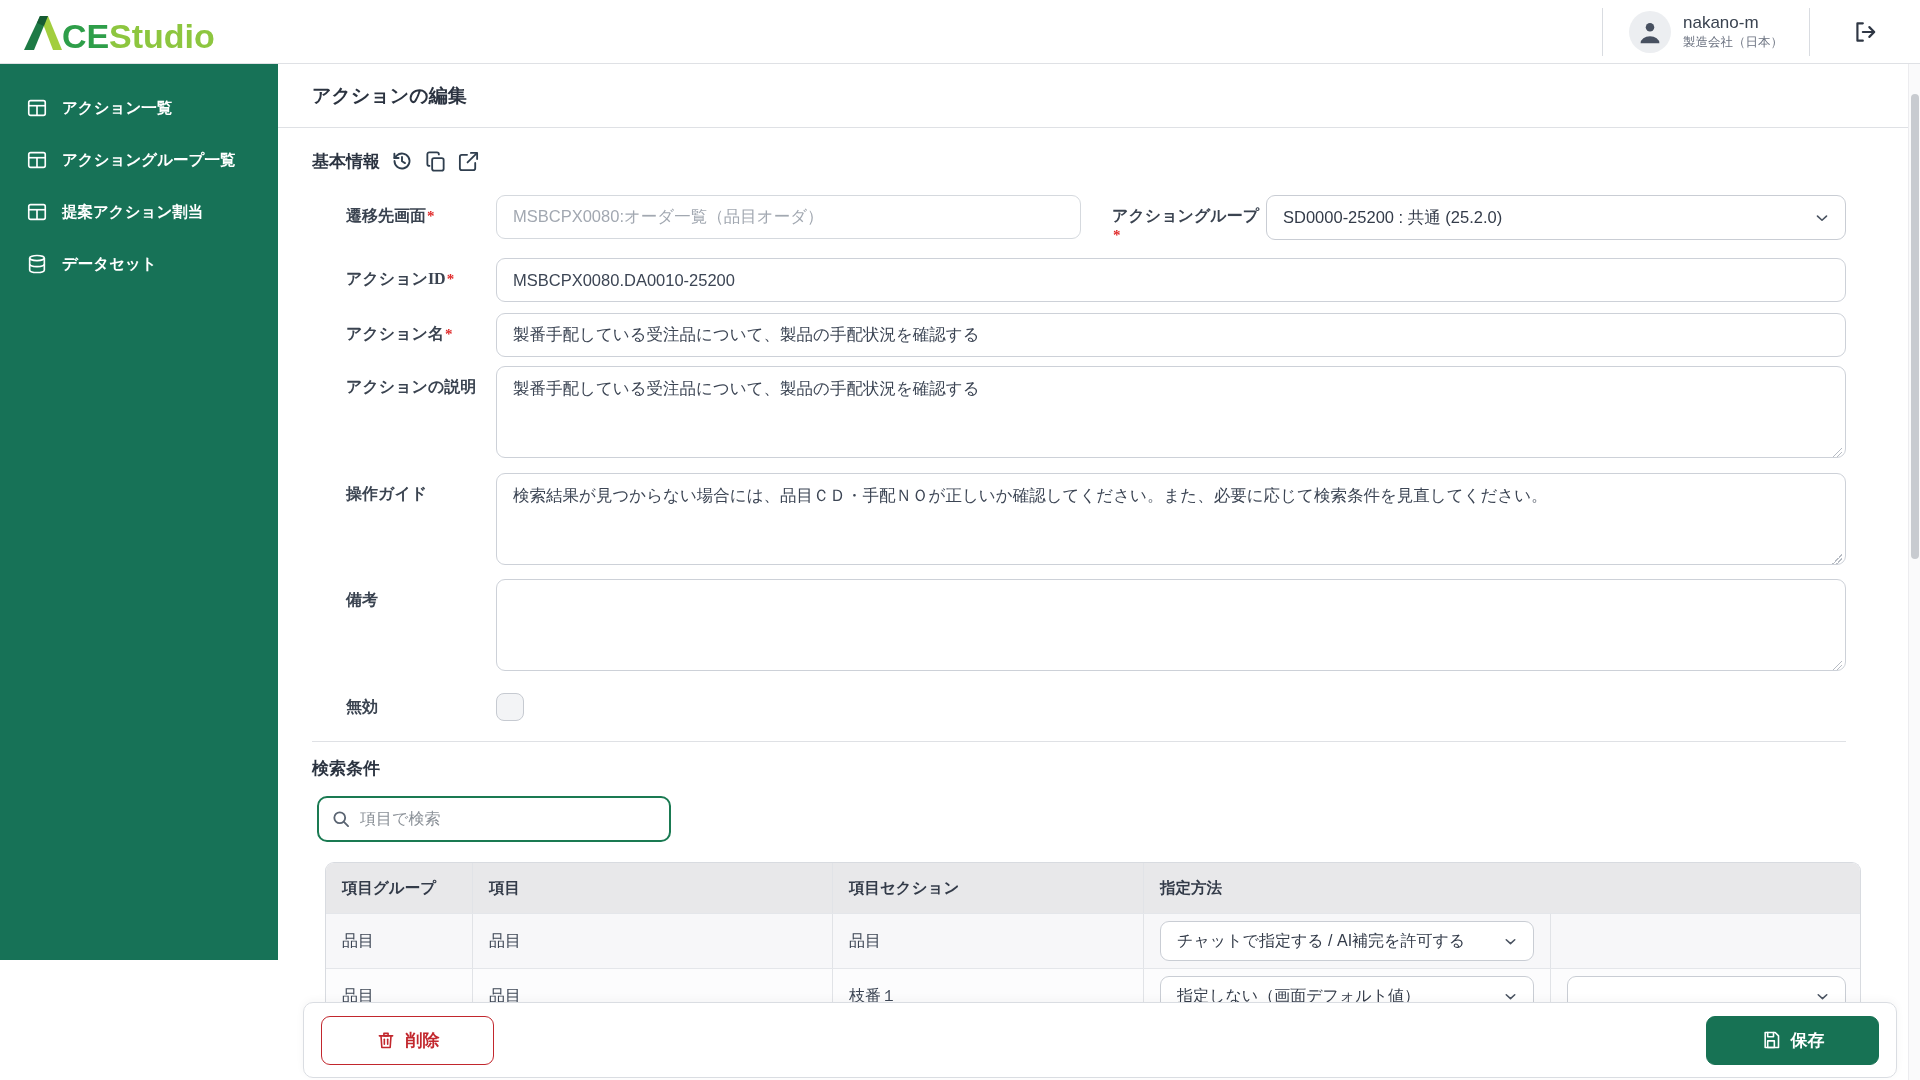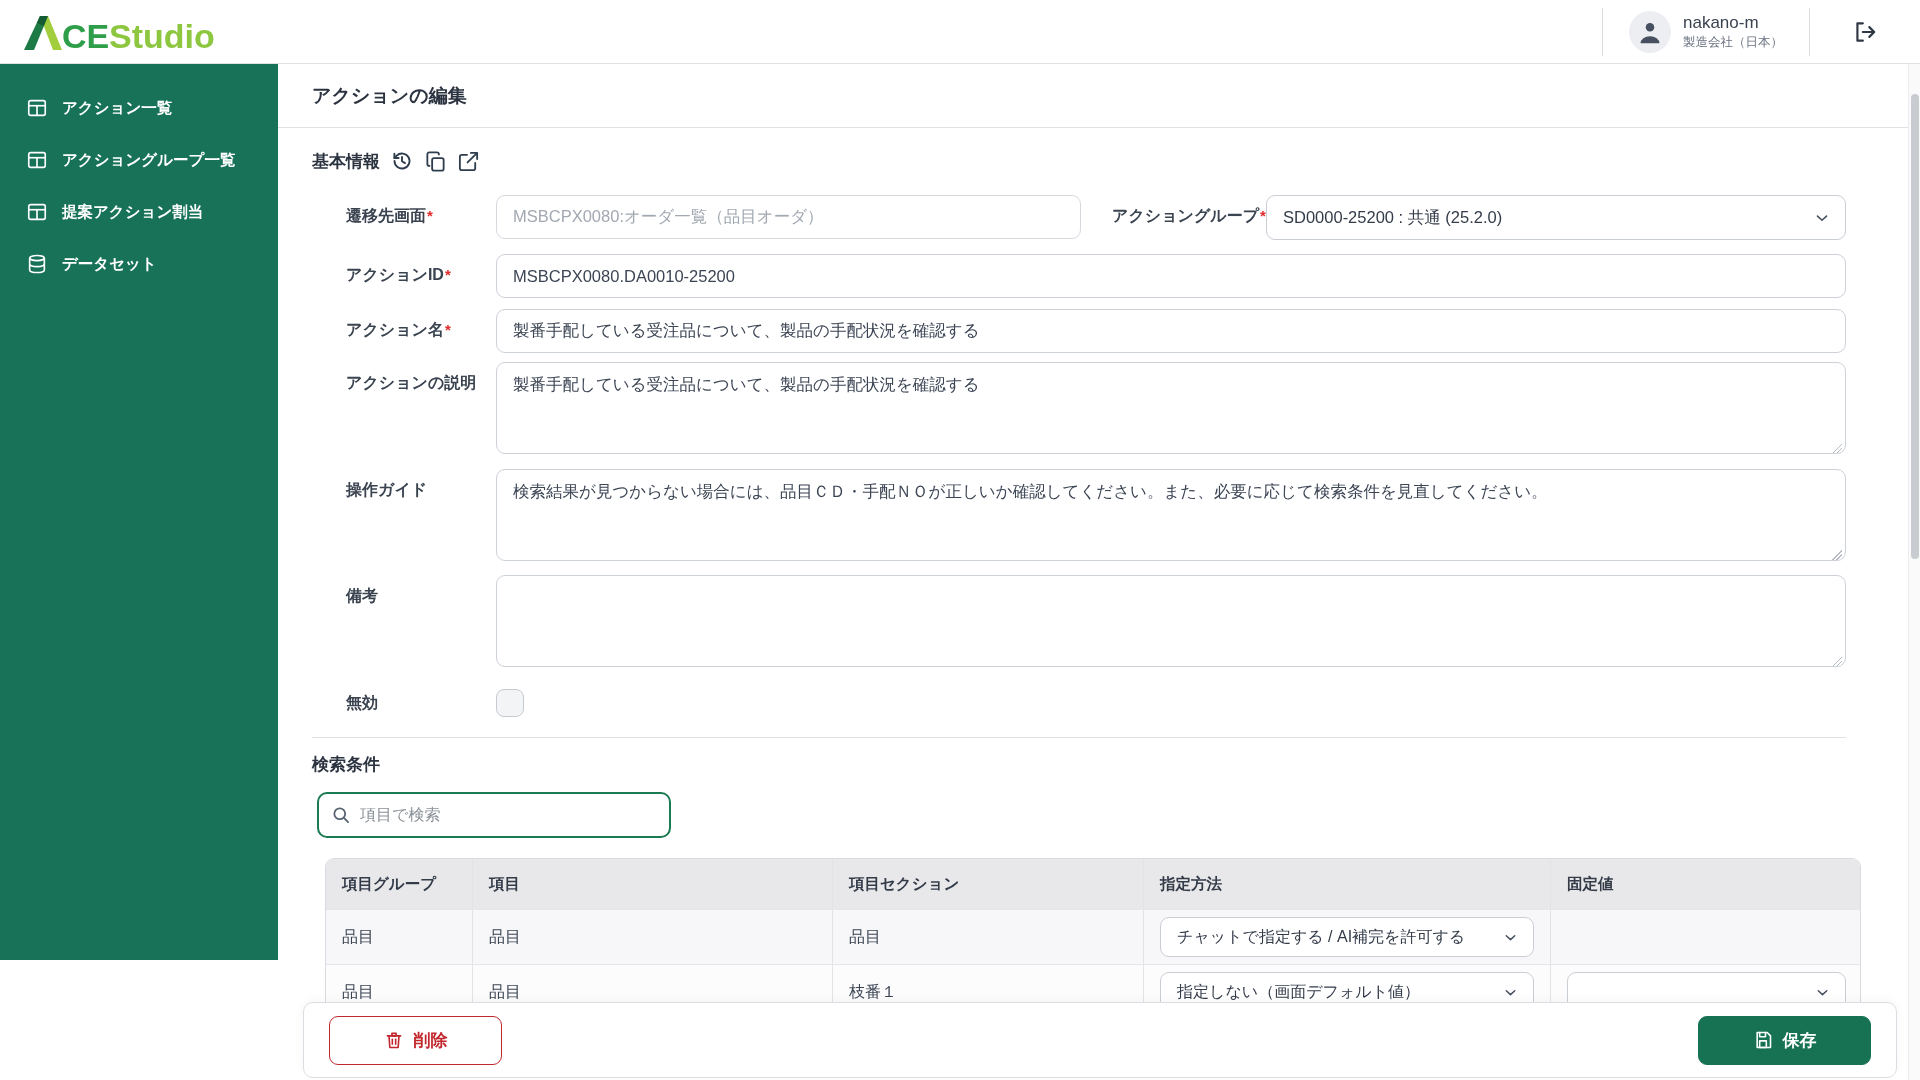--- a/index.html
+++ b/index.html
@@ -34,21 +34,21 @@
   .page-title { font-size:19px; font-weight:700; color:#2b3340; }
 
   .content { padding:0 74px 0 34px; }
 
   .section-head { display:flex; align-items:center; gap:10px; margin-top:21px; padding-left:0; }
   .section-title { font-size:17px; font-weight:700; color:#2b3340; }
   .head-icon { display:flex; color:#2f3e4e; cursor:pointer; }
 
   .form-row { display:grid; grid-template-columns:150px 1fr; padding-left:34px; align-items:start; }
   .form-row.split { grid-template-columns:150px 585px 185px 580px; }
-  .f-label { font-size:16px; font-weight:700; color:#3a4350; padding-top:11px; line-height:1.2; }
+  .f-label { font-size:16px; font-weight:700; color:#3a4350; padding-top:11px; line-height:1.2;font-family:Liberation Serif, serif; }
   .f-label .req { color:#e02a2a; font-size:15px; margin-left:1px; }
   .f-label.second { padding-left:31px; }
 
   .text-input { width:100%; height:44px; border:1px solid #cdd1d8; border-radius:9px;
     padding:0 16px; font-size:16.5px; color:#3c4554; background:#fff;
     font-family:"Liberation Sans","DejaVu Sans",sans-serif; }
   .text-input:disabled { color:#a2a8b1; border-color:#d5d9de; background:#fff; -webkit-text-fill-color:#a2a8b1; }
   .textarea { width:100%; height:92px; border:1px solid #cdd1d8; border-radius:9px;
     padding:10px 16px; font-size:16.5px; color:#3c4554; resize:none; background:#fff;
     font-family:"Liberation Sans","DejaVu Sans",sans-serif; line-height:1.45; position:relative; }
@@ -83,21 +83,21 @@
   .t-cell:last-child { border-right:none; }
   .t-row.body { height:55px; border-top:1px solid #e4e6ea; }
   .t-row.body:nth-child(2) { background:#f7f7f9; }
   .t-row.body:nth-child(3) { background:#fcfcfd; }
   .cell-select { width:100%; height:40px; }
   .cell-select .sel-text { font-size:16px; }
 
   
   .footer-bar { position:fixed; left:303px; right:23px; bottom:2px; height:76px; background:#fff;
     border:1px solid #dadde2; border-radius:10px; z-index:40; display:flex; align-items:center;
-    padding:0 25px; box-shadow:0 -2px 8px rgba(40,50,60,.04); }
+    padding:0 17px; box-shadow:0 -2px 8px rgba(40,50,60,.04); }
   .btn { height:49px; width:173px; border-radius:9px; display:flex; align-items:center; justify-content:center;
     gap:10px; font-size:17px; font-weight:700; cursor:pointer;
     font-family:"Liberation Sans","DejaVu Sans",sans-serif; }
   .btn-delete { background:#fff; border:1px solid #c2272d; color:#c2272d; }
   .btn-save { margin-left:auto; background:#177254; border:1px solid #177254; color:#fff; }
 
   
   .scrollbar { position:fixed; top:64px; right:0; width:12px; bottom:0; background:#fafafb;
     border-left:1px solid #ececef; z-index:50; }
   .scroll-thumb { position:absolute; top:30px; left:2px; width:8px; height:465px; border-radius:4px; background:#c8cbd0; }
@@ -295,21 +295,20 @@
       </span>
       <input type="text" placeholder="項目で検索" style="">
     </div>
 
     <div class="grid-table">
       <div class="t-row head">
         <div class="t-cell">項目グループ</div>
         <div class="t-cell">項目</div>
         <div class="t-cell">項目セクション</div>
         <div class="t-cell">指定方法</div>
-        <div class="t-cell">固定値</div>
       </div>
 
       <div class="t-row body">
         <div class="t-cell">品目</div>
         <div class="t-cell">品目</div>
         <div class="t-cell">品目</div>
         <div class="t-cell">
           <div class="select-box cell-select">
             <span class="sel-text">チャットで指定する / AI補完を許可する</span>
             <span class="chev">

